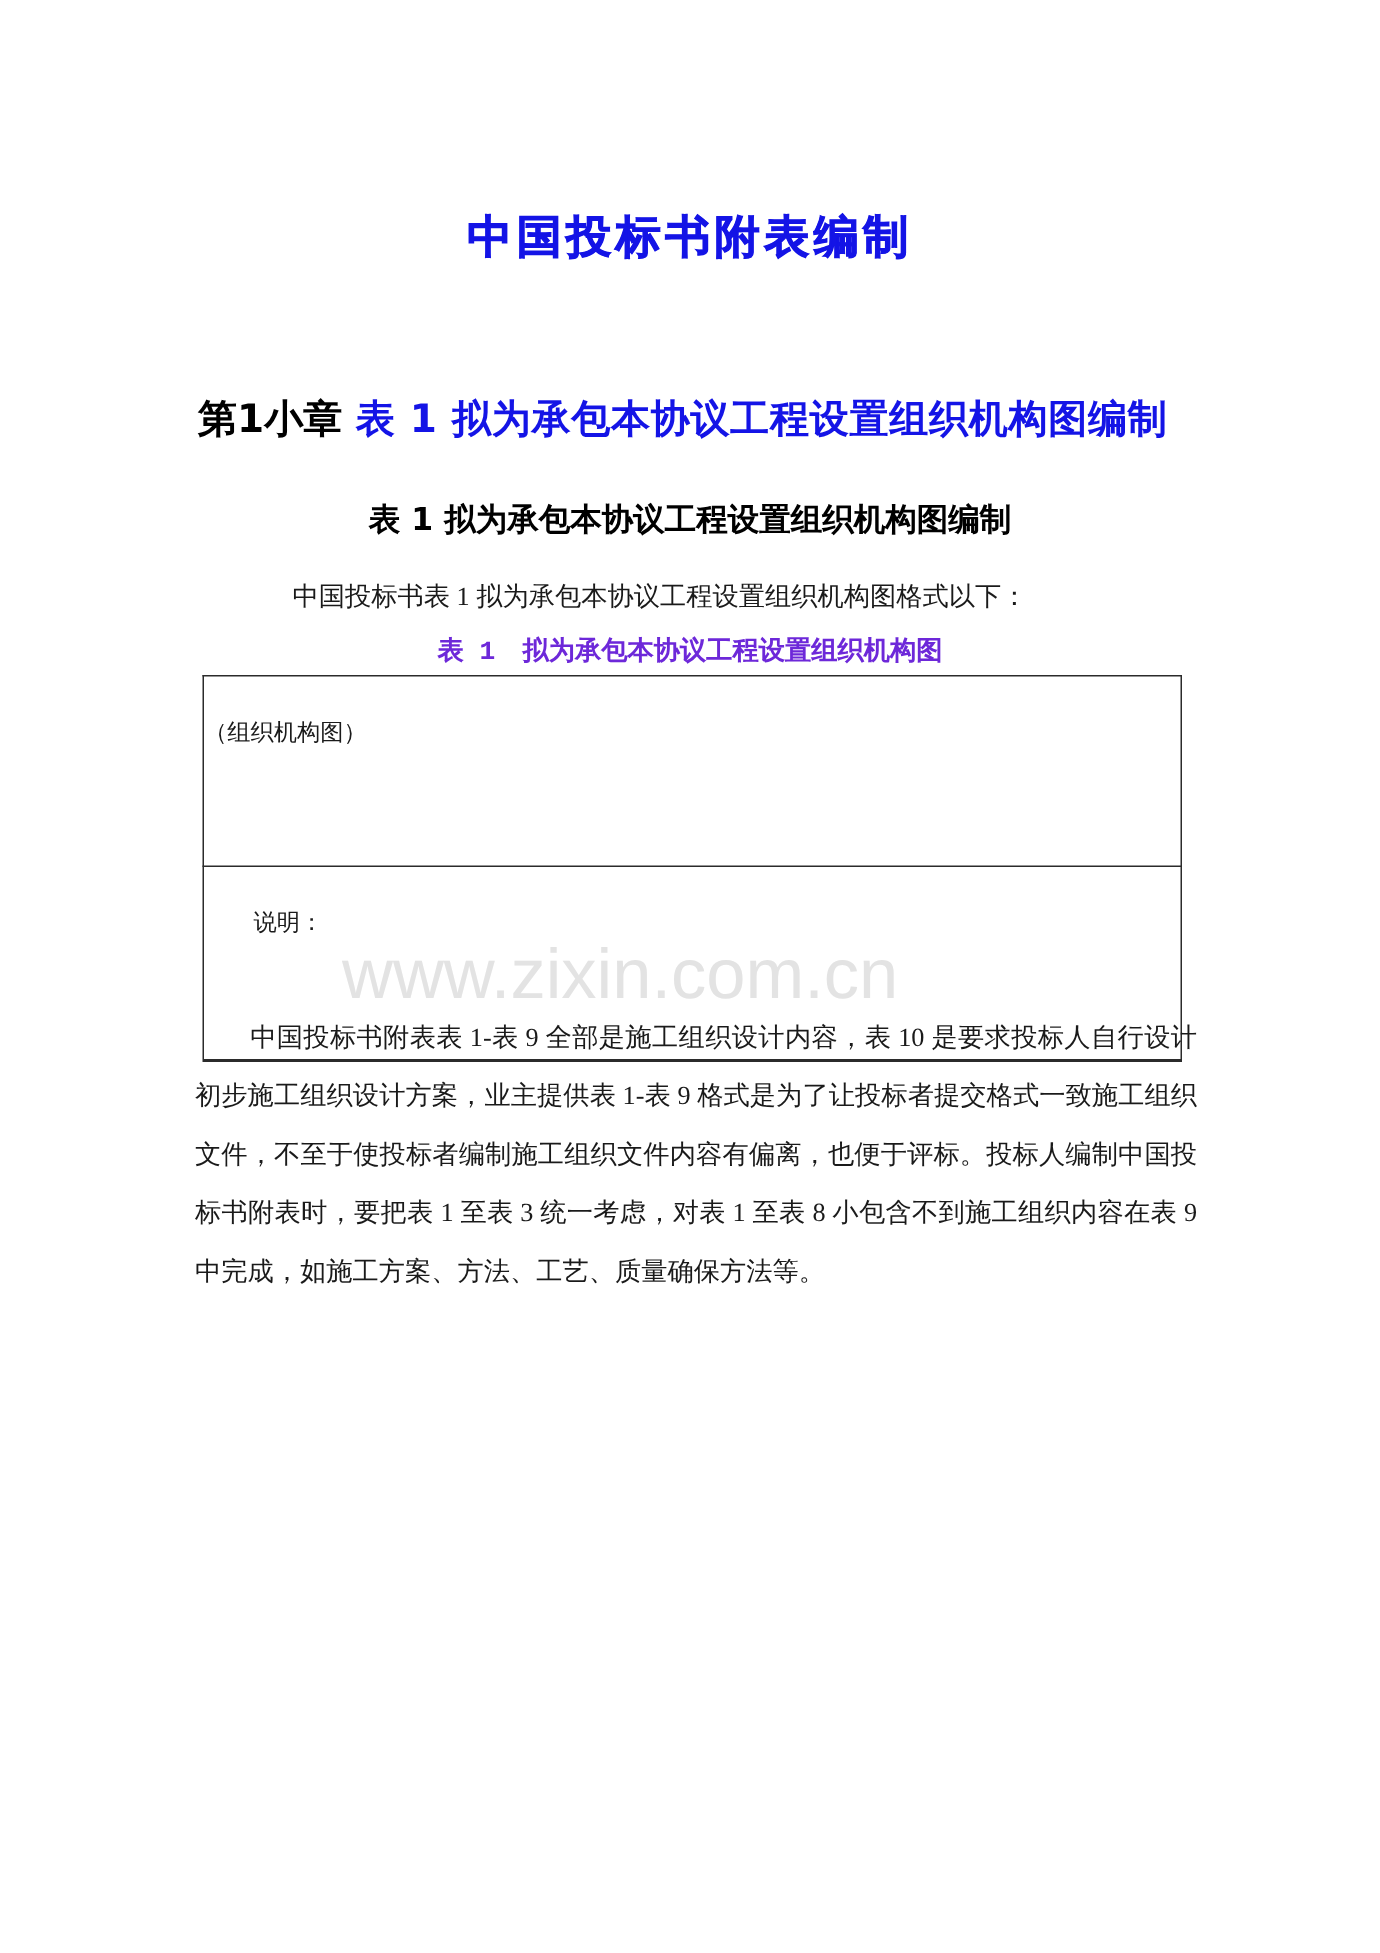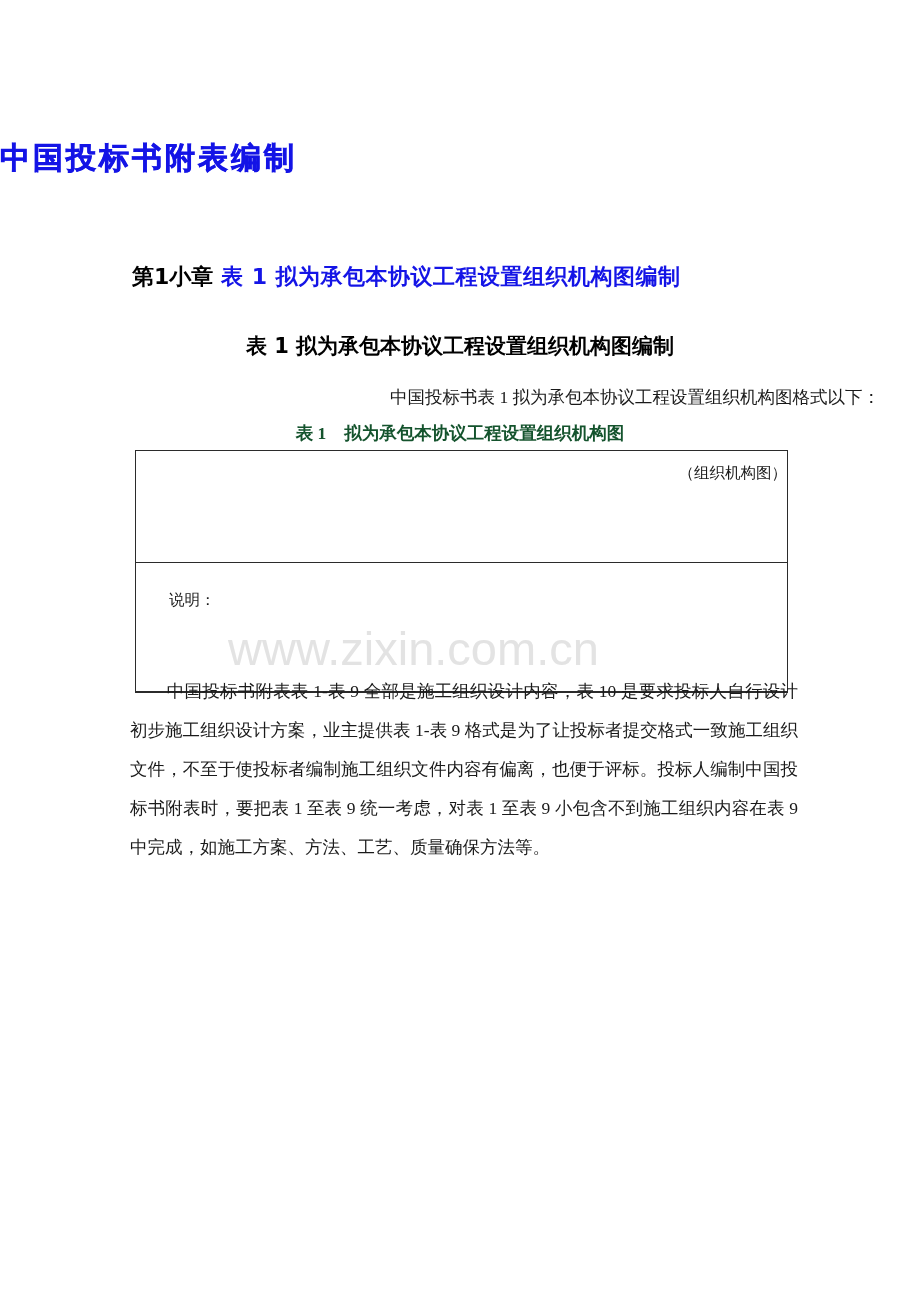--- a/index.html
+++ b/index.html
@@ -22,39 +22,39 @@
     height: 1302px;
     background: #ffffff;
   }
 
   
   .doc-title {
     position: absolute;
     left: 0;
     top: 138px;
     width: 920px;
-    text-align: left;
+    text-align: center;
     font-family: "DejaVu Sans", "Liberation Sans", sans-serif;
     font-weight: 700;
     font-size: 30px;
     letter-spacing: 3px;
     color: #1414e6;
     -webkit-text-stroke: 0.6px #1414e6;
   }
 
   
   .chapter-heading {
     position: absolute;
     left: 132px;
     top: 262px;
     width: 700px;
     text-align: left;
     font-family: "DejaVu Sans", "Liberation Sans", sans-serif;
     font-weight: 700;
-    font-size: 22px;
+    font-size: 26px;
     white-space: nowrap;
   }
   .chapter-heading .chap-num {
     color: #000000;
   }
   .chapter-heading .chap-title {
     color: #1414e6;
     letter-spacing: 0.5px;
   }
 
@@ -70,37 +70,37 @@
     font-size: 21px;
     color: #000000;
   }
 
   
   .intro-line {
     position: absolute;
     left: 0;
     top: 384px;
     width: 880px;
-    text-align: right;
+    text-align: center;
     font-size: 17.5px;
     line-height: 26px;
     color: #1a1a1a;
   }
 
   
   .table-caption {
     position: absolute;
     left: 0;
     top: 421px;
     width: 920px;
     text-align: center;
-    font-family: Liberation Serif, serif;
+    font-family: Liberation Mono, monospace;
     font-weight: 700;
     font-size: 17.5px;
-    color: #14532d;
+    color: #6d28d9;
   }
   .table-caption .cap-gap {
     display: inline-block;
     width: 18px;
   }
 
   
   .form-table {
     position: absolute;
     left: 135px;
@@ -111,22 +111,22 @@
   }
   .form-table td {
     border: 1px solid #2b2b2b;
     padding: 0;
     vertical-align: top;
     font-size: 15.5px;
     color: #1a1a1a;
   }
   .form-table td.row-chart {
     height: 99px;
-    text-align: right;
-    padding-top: 12px;
+    text-align: left;
+    padding-top: 27px;
   }
   .form-table td.row-note {
     height: 101px;
     text-align: left;
     padding-top: 27px;
     padding-left: 33px;
     border-bottom-width: 2px;
     margin-top: 20px;
   }
 
@@ -198,16 +198,16 @@
         <td class="row-note">
           <span>说明：</span>
         </td>
       </tr>
     </tbody>
   </table>
 
   <div class="watermark">www.zixin.com.cn</div>
 
   <div class="body-block">
-    <p class="body-para">中国投标书附表表 1-表 9 全部是施工组织设计内容，表 10 是要求投标人自行设计初步施工组织设计方案，业主提供表 1-表 9 格式是为了让投标者提交格式一致施工组织文件，不至于使投标者编制施工组织文件内容有偏离，也便于评标。投标人编制中国投标书附表时，要把表 1 至表 9 统一考虑，对表 1 至表 9 小包含不到施工组织内容在表 9 中完成，如施工方案、方法、工艺、质量确保方法等。</p>
+    <p class="body-para">中国投标书附表表 1-表 9 全部是施工组织设计内容，表 10 是要求投标人自行设计初步施工组织设计方案，业主提供表 1-表 9 格式是为了让投标者提交格式一致施工组织文件，不至于使投标者编制施工组织文件内容有偏离，也便于评标。投标人编制中国投标书附表时，要把表 1 至表 3 统一考虑，对表 1 至表 8 小包含不到施工组织内容在表 9 中完成，如施工方案、方法、工艺、质量确保方法等。</p>
   </div>
 
 </div>
 
 </body></html>

